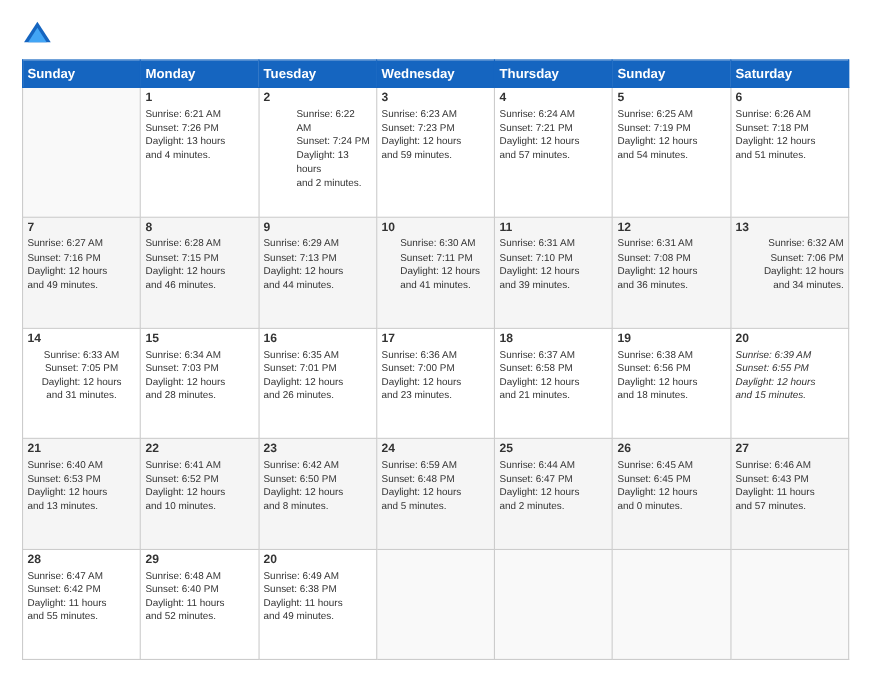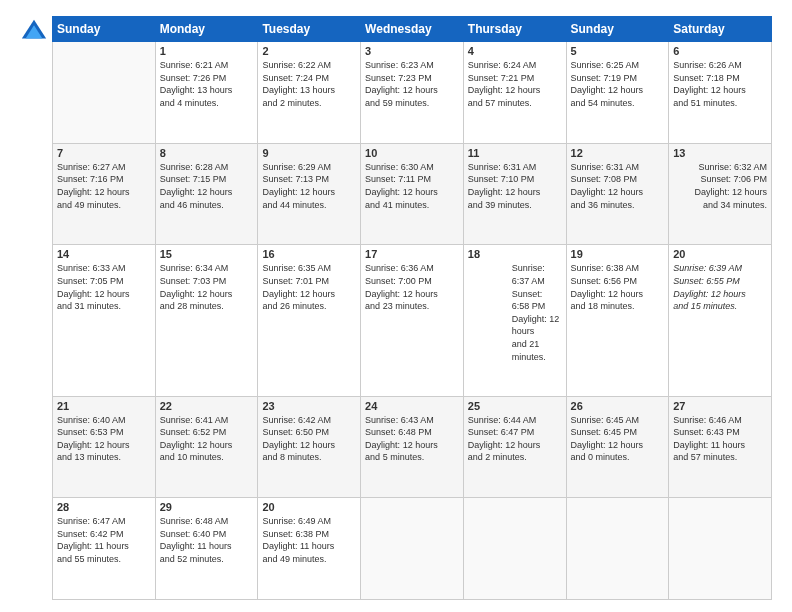--- a/index.html
+++ b/index.html
@@ -8,21 +8,21 @@
       height: 612px;
       font-family: Arial, sans-serif;
       background: #fff;
       overflow: hidden;
     }
     .page {
       width: 792px;
       height: 612px;
       padding: 16px 20px 12px 20px;
       display: flex;
-      flex-direction: row;
+      flex-direction: column;
     }
     .header {
       display: flex;
       justify-content: space-between;
       align-items: flex-start;
       margin-bottom: 10px;
     }
     .logo {
       display: flex;
       align-items: center;
@@ -145,21 +145,21 @@
           <td class="empty"></td>
           <td>
             <span class="day-num">1</span>
             <div class="day-info" style="white-space: pre-line;">Sunrise: 6:21 AM
 Sunset: 7:26 PM
 Daylight: 13 hours
 and 4 minutes.</div>
           </td>
           <td>
             <span class="day-num">2</span>
-            <div class="day-info" style="white-space: pre-line;">Sunrise: 6:22 AM
+            <div class="day-info" style="white-space: pre-line; margin-left: 30px;">Sunrise: 6:22 AM
 Sunset: 7:24 PM
 Daylight: 13 hours
 and 2 minutes.</div>
           </td>
           <td>
             <span class="day-num">3</span>
             <div class="day-info" style="white-space: pre-line;">Sunrise: 6:23 AM
 Sunset: 7:23 PM
 Daylight: 12 hours
 and 59 minutes.</div>
@@ -203,21 +203,21 @@
           </td>
           <td>
             <span class="day-num">9</span>
             <div class="day-info" style="white-space: pre-line;">Sunrise: 6:29 AM
 Sunset: 7:13 PM
 Daylight: 12 hours
 and 44 minutes.</div>
           </td>
           <td>
             <span class="day-num">10</span>
-            <div class="day-info" style="white-space: pre-line;">Sunrise: 6:30 AM
+            <div class="day-info" style="white-space: pre-line; margin-left: 17px;">Sunrise: 6:30 AM
 Sunset: 7:11 PM
 Daylight: 12 hours
 and 41 minutes.</div>
           </td>
           <td>
             <span class="day-num">11</span>
             <div class="day-info" style="white-space: pre-line;">Sunrise: 6:31 AM
 Sunset: 7:10 PM
 Daylight: 12 hours
 and 39 minutes.</div>
@@ -233,21 +233,21 @@
             <span class="day-num">13</span>
             <div class="day-info" style="white-space: pre-line; text-align: right;">Sunrise: 6:32 AM
 Sunset: 7:06 PM
 Daylight: 12 hours
 and 34 minutes.</div>
           </td>
         </tr>
         <tr>
           <td>
             <span class="day-num">14</span>
-            <div class="day-info" style="white-space: pre-line;">Sunrise: 6:33 AM
+            <div class="day-info" style="white-space: pre-line; text-align: center;">Sunrise: 6:33 AM
 Sunset: 7:05 PM
 Daylight: 12 hours
 and 31 minutes.</div>
           </td>
           <td>
             <span class="day-num">15</span>
             <div class="day-info" style="white-space: pre-line;">Sunrise: 6:34 AM
 Sunset: 7:03 PM
 Daylight: 12 hours
 and 28 minutes.</div>
@@ -261,21 +261,21 @@
           </td>
           <td>
             <span class="day-num">17</span>
             <div class="day-info" style="white-space: pre-line;">Sunrise: 6:36 AM
 Sunset: 7:00 PM
 Daylight: 12 hours
 and 23 minutes.</div>
           </td>
           <td>
             <span class="day-num">18</span>
-            <div class="day-info" style="white-space: pre-line; margin-left: 44px;">Sunrise: 6:37 AM
+            <div class="day-info" style="white-space: pre-line;">Sunrise: 6:37 AM
 Sunset: 6:58 PM
 Daylight: 12 hours
 and 21 minutes.</div>
           </td>
           <td>
             <span class="day-num">19</span>
             <div class="day-info" style="white-space: pre-line;">Sunrise: 6:38 AM
 Sunset: 6:56 PM
 Daylight: 12 hours
 and 18 minutes.</div>
@@ -305,21 +305,21 @@
           </td>
           <td>
             <span class="day-num">23</span>
             <div class="day-info" style="white-space: pre-line;">Sunrise: 6:42 AM
 Sunset: 6:50 PM
 Daylight: 12 hours
 and 8 minutes.</div>
           </td>
           <td>
             <span class="day-num">24</span>
-            <div class="day-info" style="white-space: pre-line;">Sunrise: 6:43 AM
+            <div class="day-info" style="white-space: pre-line;">Sunrise: 6:59 AM
 Sunset: 6:48 PM
 Daylight: 12 hours
 and 5 minutes.</div>
           </td>
           <td>
             <span class="day-num">25</span>
             <div class="day-info" style="white-space: pre-line;">Sunrise: 6:44 AM
 Sunset: 6:47 PM
 Daylight: 12 hours
 and 2 minutes.</div>

